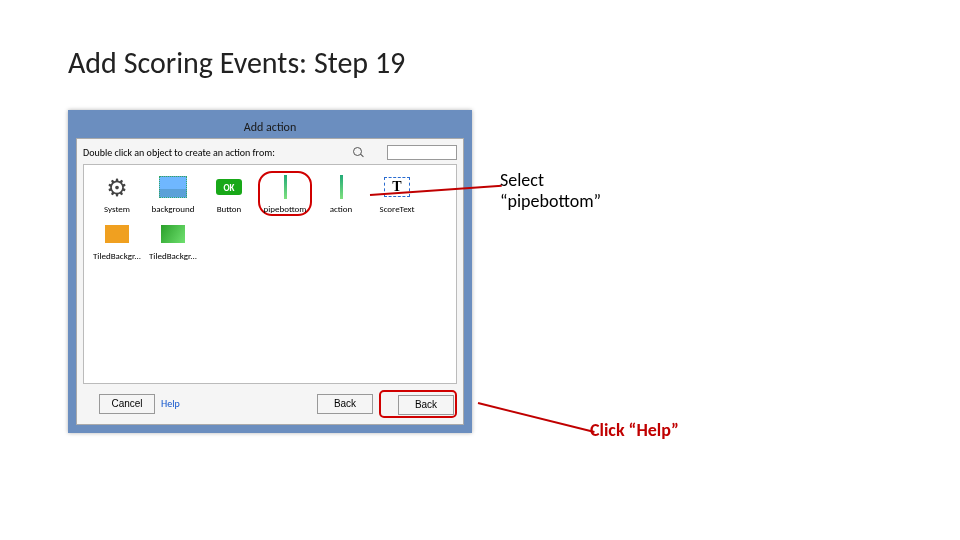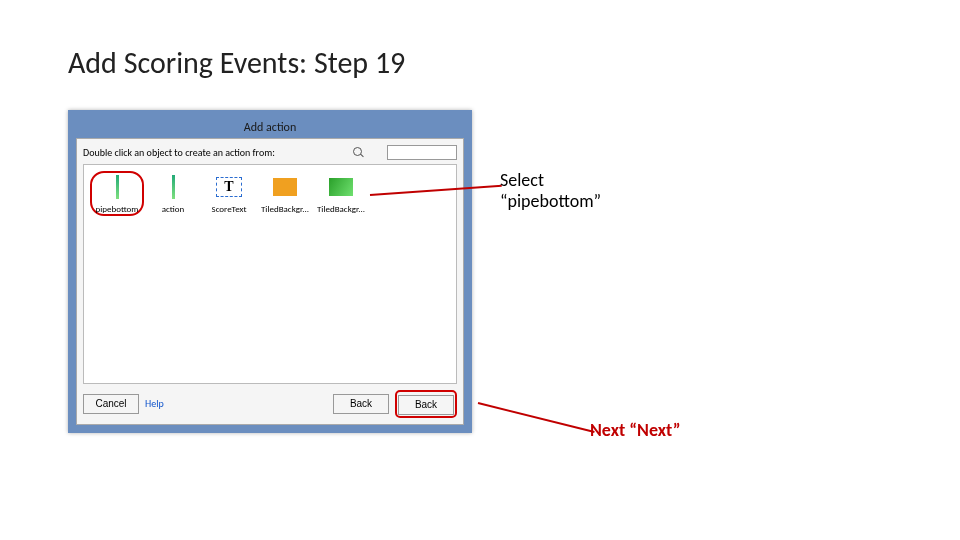--- a/index.html
+++ b/index.html
@@ -124,21 +124,21 @@
     padding-top: 6px;
   }
   .dlg-btn {
     font-size: 10px;
     height: 20px;
     min-width: 56px;
     padding: 0 8px;
     background: #f5f5f5;
     border: 1px solid #999;
     cursor: pointer;
-    display: inline-flex; align-items: center; justify-content: center;
+    display: inline-flex; align-items: center; justify-content: center; margin-left: 16px;
   }
   .next-wrap {
     position: relative;
     border: 2px solid #d00000;
     border-radius: 5px;
     padding: 1px;
   }
   .help-link {
     font-size: 10px;
     color: #1155cc;
@@ -170,20 +170,36 @@
   <div class="dialog-body">
 
     <div class="instr-row">
       <span>Double click an object to create an action from:</span>
       <span class="spacer"></span>
       <span class="search-icon"></span>
       <input class="search-input" type="text" placeholder="" style="">
     </div>
 
     <div class="objects-pane">
+      <div class="obj">
+        <div class="ico ico-gear"></div>
+        <div class="cap">System</div>
+      </div>
+      <div class="obj">
+        <div class="ico">
+            <div class="ico-bgnd"></div>
+          </div>
+        <div class="cap">background</div>
+      </div>
+      <div class="obj">
+        <div class="ico">
+            <div class="ico-button">OK</div>
+          </div>
+        <div class="cap">Button</div>
+      </div>
       <div class="obj highlight-red">
         <div class="ico">
             <div class="ico-pipe"></div>
           </div>
         <div class="cap">pipebottom</div>
       </div>
       <div class="obj">
         <div class="ico">
             <div class="ico-pipe"></div>
           </div>
@@ -218,14 +234,14 @@
         <button class="dlg-btn">Back</button>
       </span>
     </div>
 
   </div>
 </div>
 
 <div class="callout" style="left:500px; top:170px; width:140px;">Select “pipebottom”</div>
 <div class="line" style="left:370px; top:194px; width:132px; transform:rotate(-4deg);"></div>
 
-<div class="callout red" style="left:590px; top:420px;">Next “Next”</div>
+<div class="callout red" style="left:590px; top:420px;">Click “Help”</div>
 <div class="line" style="left:478px; top:402px; width:120px; transform:rotate(14deg);"></div>
 
 </body></html>

